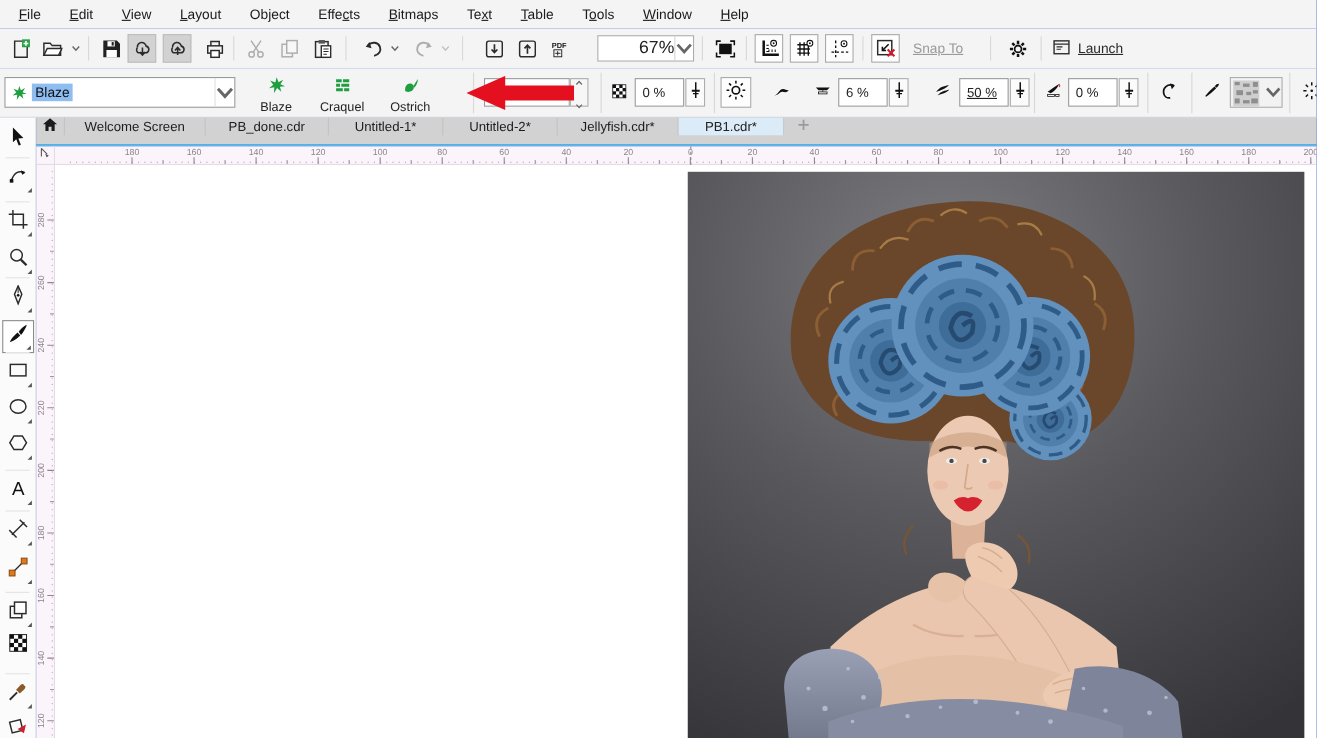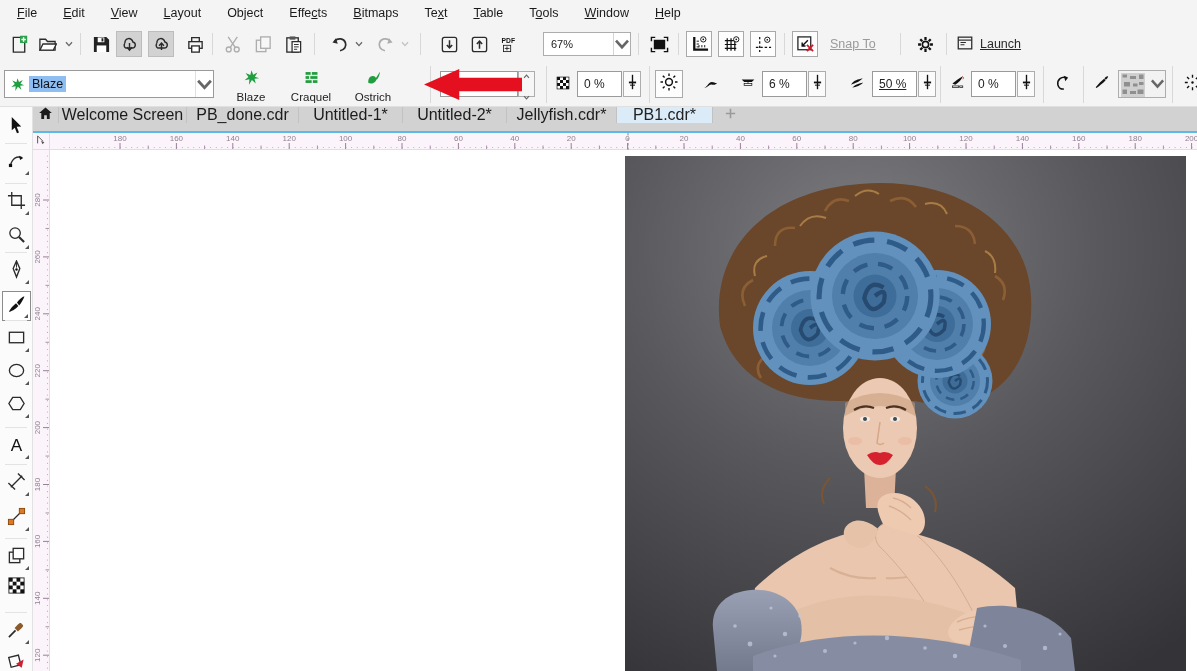--- a/index.html
+++ b/index.html
@@ -15,21 +15,21 @@
   .toolbar{position:absolute;left:0;top:26px;width:1197px;height:36px;background:#f4f4f4;}
   .tbtn{position:absolute;top:5px;width:26px;height:26px;display:flex;align-items:center;justify-content:center;border:1px solid transparent;}
   .tbtn svg{width:19px;height:19px;display:block;}
   .tbtn.pressed{background:#d2d2d2;border-color:#bdbdbd;}
   .tbtn.boxed{border-color:#a9a9a9;background:#fdfdfd;}
   .disabled{opacity:.35;}
   .vsep{position:absolute;top:7px;width:1px;height:22px;background:#d8d8d8;}
   .caret{position:absolute;top:5px;width:14px;height:26px;display:flex;align-items:center;justify-content:center;}
   .caret svg{width:8px;height:6px;}
   .zoom-combo{position:absolute;top:6px;width:88px;height:24px;background:#fff;border:1px solid #adadad;display:flex;align-items:center;}
-  .zoom-combo .val{flex:1;font-size:11px;color:#222;padding-left:7px;}
+  .zoom-combo .val{flex:1;font-size:16px;color:#222;padding-left:7px;text-align:right;}
   .zoom-combo .dd{width:17px;height:22px;display:flex;align-items:center;justify-content:center;border-left:1px solid #d5d5d5;}
   .tb-label{position:absolute;top:5px;height:26px;display:flex;align-items:center;font-size:12.5px;color:#2a2a2a;gap:6px;text-decoration:underline;}
   .tb-label.disabled{color:#9a9a9a;opacity:1;}
 
   
   .propbar{position:absolute;left:0;top:62px;width:1197px;height:45px;background:#f4f4f4;border-bottom:1px solid #e0e0e0;}
   .combo{position:absolute;left:4px;top:8px;width:210px;height:28px;background:#fff;border:1px solid #9a9a9a;display:flex;align-items:center;}
   .combo .cicon{width:24px;display:flex;justify-content:center;}
   .combo .cicon svg{width:15px;height:15px;}
   .combo .cval{font-size:12.5px;background:#8ebdf2;color:#101010;padding:1px 3px;}
@@ -55,21 +55,21 @@
   .toolbox{position:absolute;left:0;top:0;width:33px;height:564px;background:#fbfbfb;border-right:1px solid #e2e2e2;}
   .tool{position:absolute;left:2px;width:29px;height:30px;display:flex;align-items:center;justify-content:center;}
   .tool svg{width:19px;height:19px;}
   .tool.active{background:#fff;border:1px solid #8c8c8c;}
   .tool .fly{position:absolute;right:2px;bottom:2px;width:0;height:0;border-left:4px solid transparent;border-bottom:4px solid #555;}
   .tool-sep{position:absolute;left:5px;width:22px;height:1px;background:#e3e3e3;}
 
   .docarea{position:absolute;left:33px;top:0;width:1164px;height:564px;}
   .tabbar{position:absolute;left:0;top:0;width:1164px;height:24px;background:#d2d2d2;display:flex;}
   .tabbar:after{content:"";position:absolute;left:0;top:24px;width:1164px;height:2px;background:#5cb8e6;}
-  .tab{height:16px;display:flex;align-items:center;justify-content:center;font-size:16px;color:#1c1c1c;border-right:1px solid #c2c2c2;}
+  .tab{height:16px;display:flex;align-items:center;justify-content:center;font-size:12px;color:#1c1c1c;border-right:1px solid #c2c2c2;}
   .tab.home{width:26px;}
   .tab.home svg{width:15px;height:15px;}
   .tab.active{background:#dcebf8;color:#222;}
   .tab.newtab{width:34px;border-right:none;}
   .tab.newtab svg{width:13px;height:13px;}
 
   .ruler-origin{position:absolute;left:0;top:26px;width:17px;height:17px;background:#fbf5fb;border-right:1px solid #e4dce4;border-bottom:1px solid #e4dce4;display:flex;align-items:center;justify-content:center;}
   .ruler-origin svg{width:12px;height:12px;}
   .hruler{position:absolute;left:17px;top:26px;width:1147px;height:17px;background:#fbf5fb;border-bottom:1px solid #e4dce4;}
   .vruler{position:absolute;left:0;top:43px;width:17px;height:521px;background:#fbf5fb;border-right:1px solid #e4dce4;}

